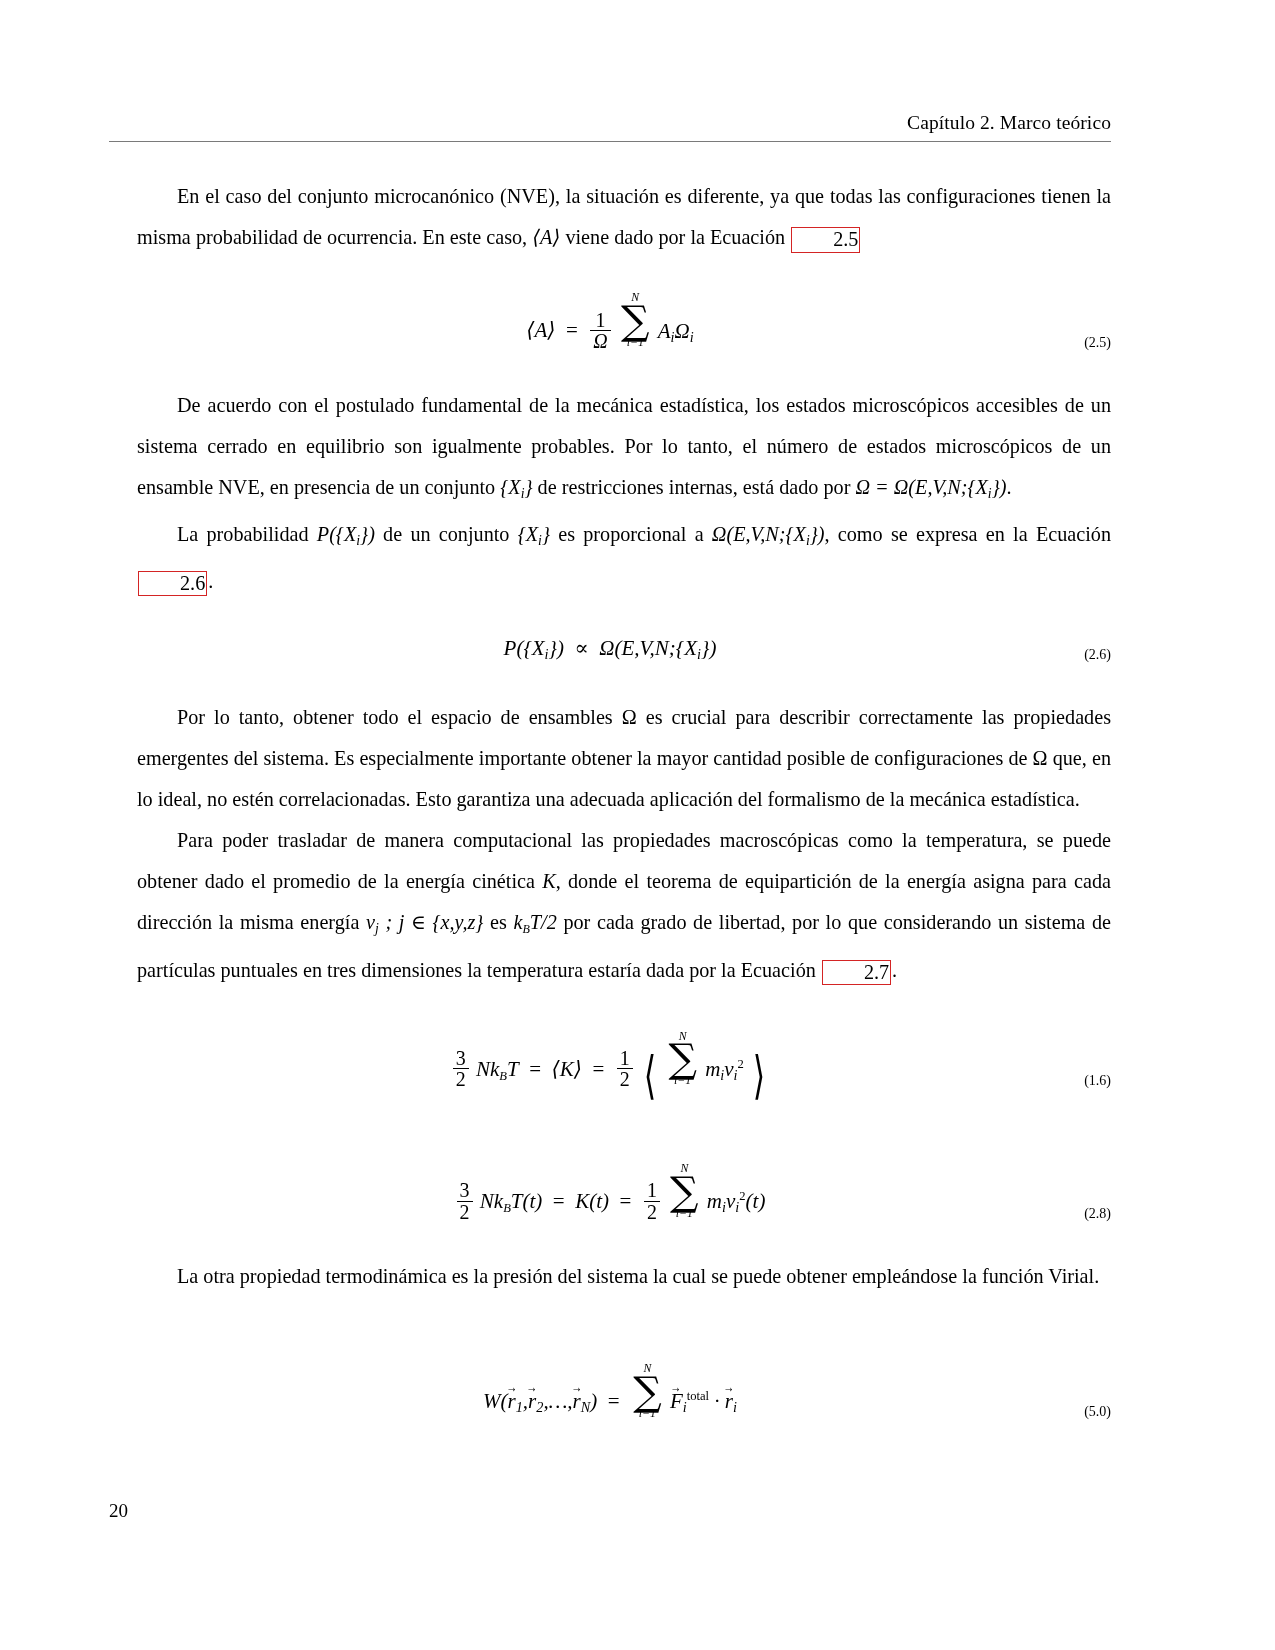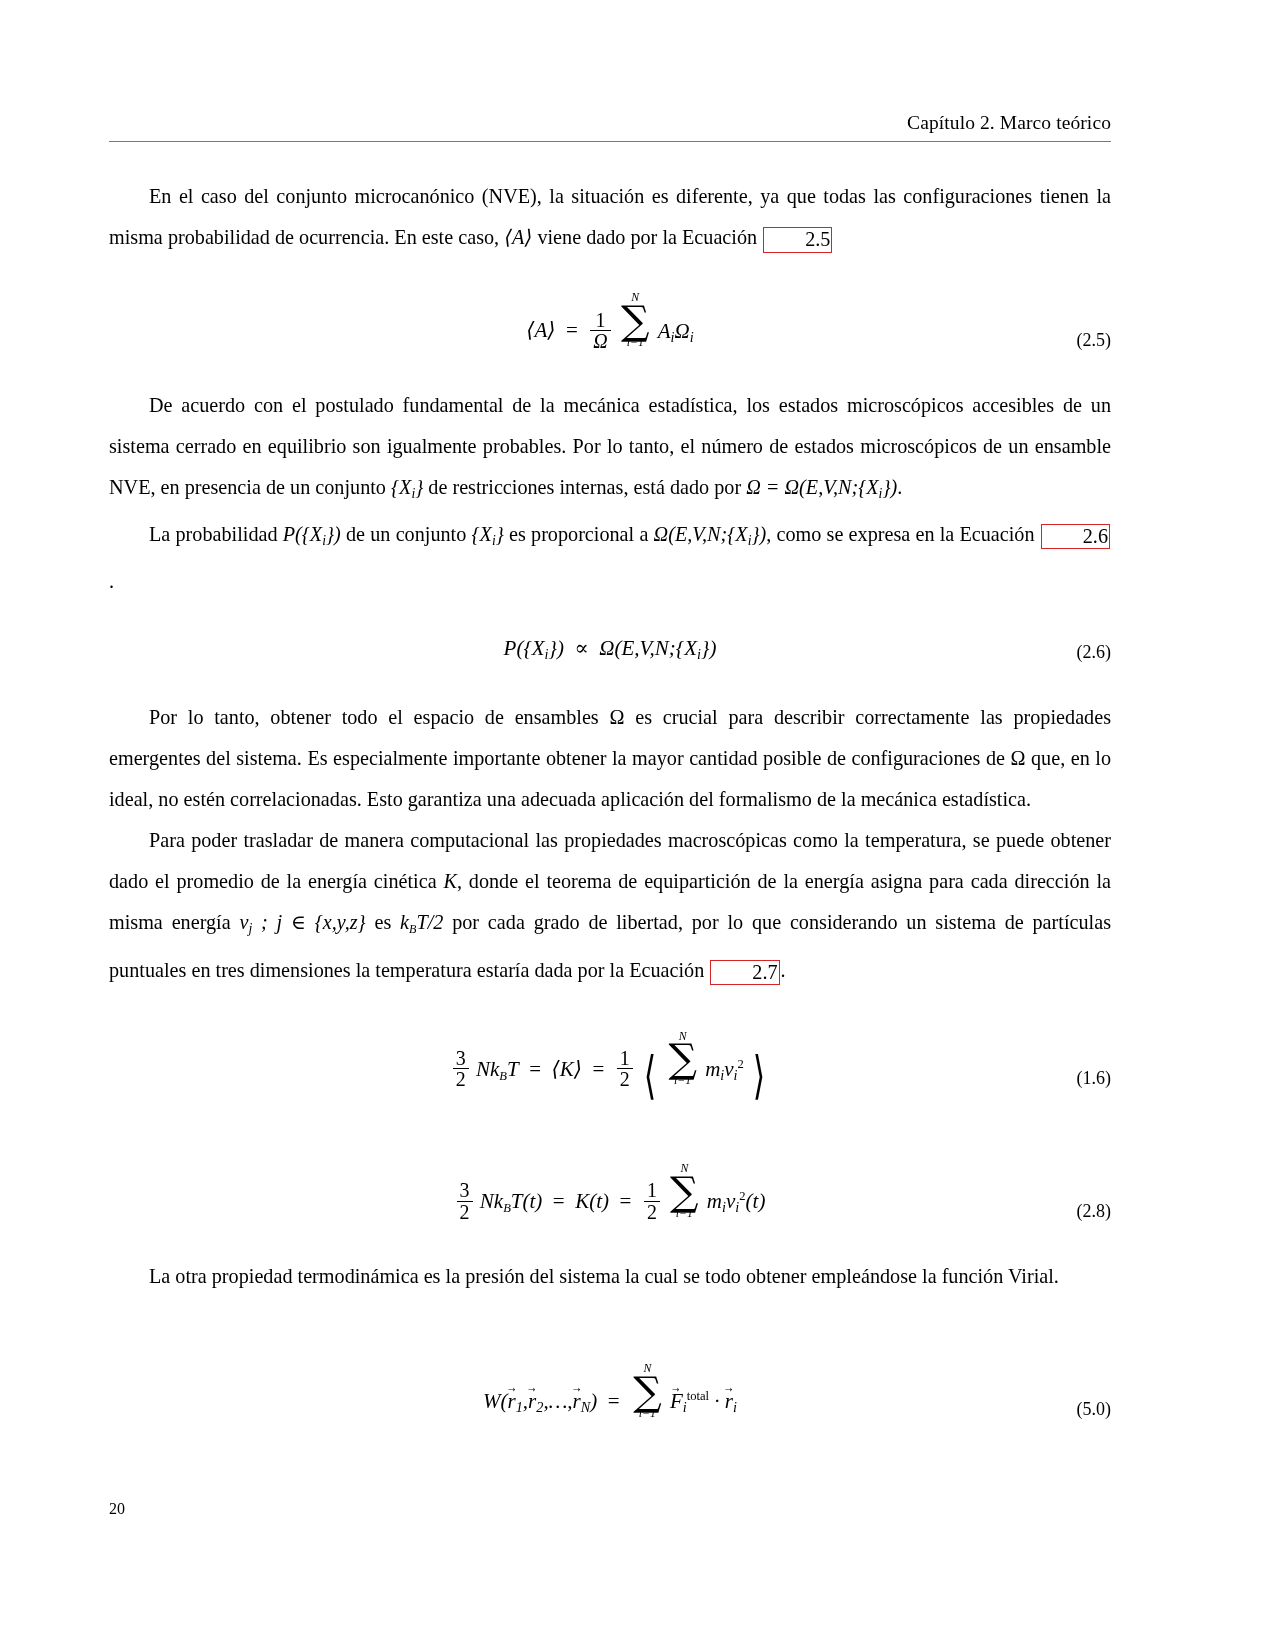--- a/index.html
+++ b/index.html
@@ -48,21 +48,21 @@
 
   
   p.para {
     margin: 0 0 0 0;
     font-size: 20.2px;
     line-height: 41px;
     text-align: justify;
     text-justify: inter-word;
     hyphens: manual;
   }
-  p.indent { text-indent: 40px; }
+  p.indent { text-indent: 40px; margin-left: 28px; }
 
   .mathit {
     font-family: "Liberation Serif", "DejaVu Serif", serif;
     font-style: italic;
   }
   .sub {
     font-size: .68em;
     vertical-align: -0.28em;
     font-style: italic;
   }
@@ -88,21 +88,21 @@
     display: block;
   }
   .eqbody {
     text-align: center;
     font-size: 21px;
   }
   .eqtag {
     position: absolute;
     right: 0;
     bottom: 0;
-    font-size: 18px;
+    font-size: 14px;
     margin-left: 20px;
   }
 
   
   .frac {
     display: inline-block;
     vertical-align: -0.52em;
     text-align: center;
     font-size: .95em;
     line-height: 1.02;
@@ -183,21 +183,21 @@
 
   .spacer-sm { height: 26px; }
   .spacer-md { height: 34px; }
   .spacer-lg { height: 40px; }
 
   
   .folio {
     position: absolute;
     left: 97px;
     top: 1500px;
-    font-size: 16px;
+    font-size: 19px;
   }
 </style>
 </head>
 <body>
 
 <div class="page">
 
   <div class="content">
 
     <div class="running-head">Capítulo 2.  Marco teórico</div>
@@ -300,21 +300,21 @@
           <span class="sigma">∑</span>
           <span class="lim-bot">i=1</span>
         </span>
         <span class="mathit">m<span class="sub">i</span>v<span class="sub">i</span><span class="sup-txt">2</span>(t)</span>
       </div>
       <span class="eqtag">(2.8)</span>
     </div>
 
     <div class="spacer-md"></div>
 
-    <p class="para indent">La otra propiedad termodinámica es la presión del sistema la cual se todo obtener empleándose la función Virial.</p>
+    <p class="para indent">La otra propiedad termodinámica es la presión del sistema la cual se puede obtener empleándose la función Virial.</p>
 
     <div class="spacer-lg"></div>
     <div class="spacer-sm"></div>
 
     <div class="eqrow">
       <div class="eqbody">
         <span class="mathit">W(<span class="vec">r</span><span class="sub">1</span>,<span class="vec">r</span><span class="sub">2</span>,…,<span class="vec">r</span><span class="sub">N</span>)</span>
         <span>&nbsp;=&nbsp;</span>
         <span class="sumop">
           <span class="lim-top">N</span>

